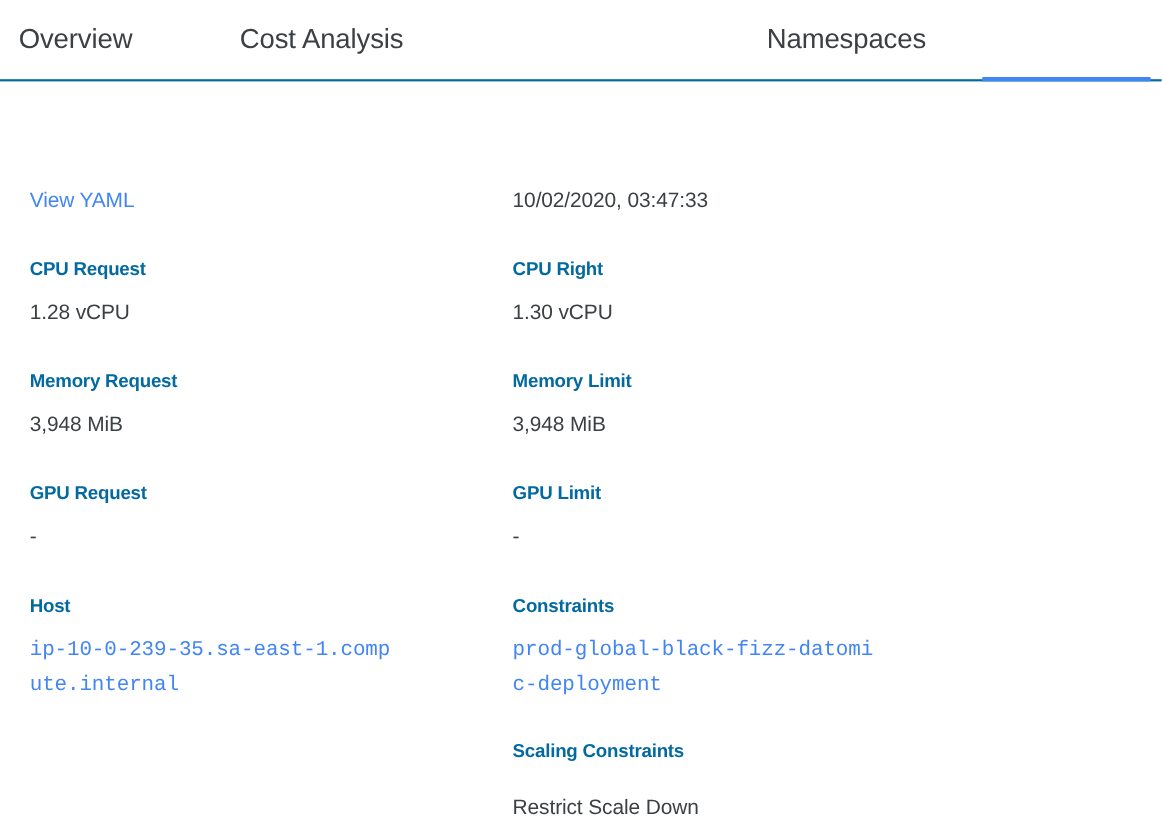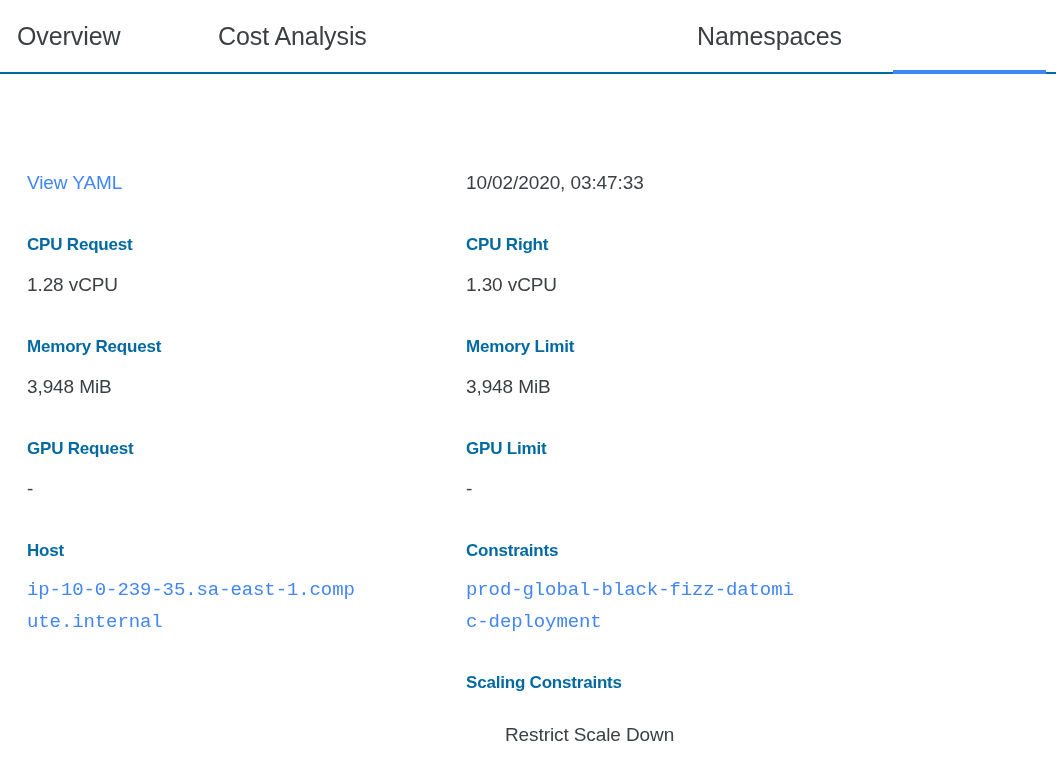--- a/index.html
+++ b/index.html
@@ -91,21 +91,20 @@
     word-break: break-all;
     line-height: 32px;
     font-family: Liberation Mono, monospace;
   }
   .plain-line {
     font-size: 19px;
     font-weight: 400;
     color: #3c4043;
     line-height: 26px;
     letter-spacing: -0.1px;
-    margin-left: 39px;
   }
 
   
   .r-yaml       { position:absolute; top: 96px;  }
   .r-ts         { position:absolute; top: 96px;  }
   .r-cpu-lbl    { position:absolute; top: 158px; }
   .r-cpu-val    { position:absolute; top: 198px; }
   .r-mem-lbl    { position:absolute; top: 260px; }
   .r-mem-val    { position:absolute; top: 300px; }
   .r-gpu-lbl    { position:absolute; top: 362px; }

